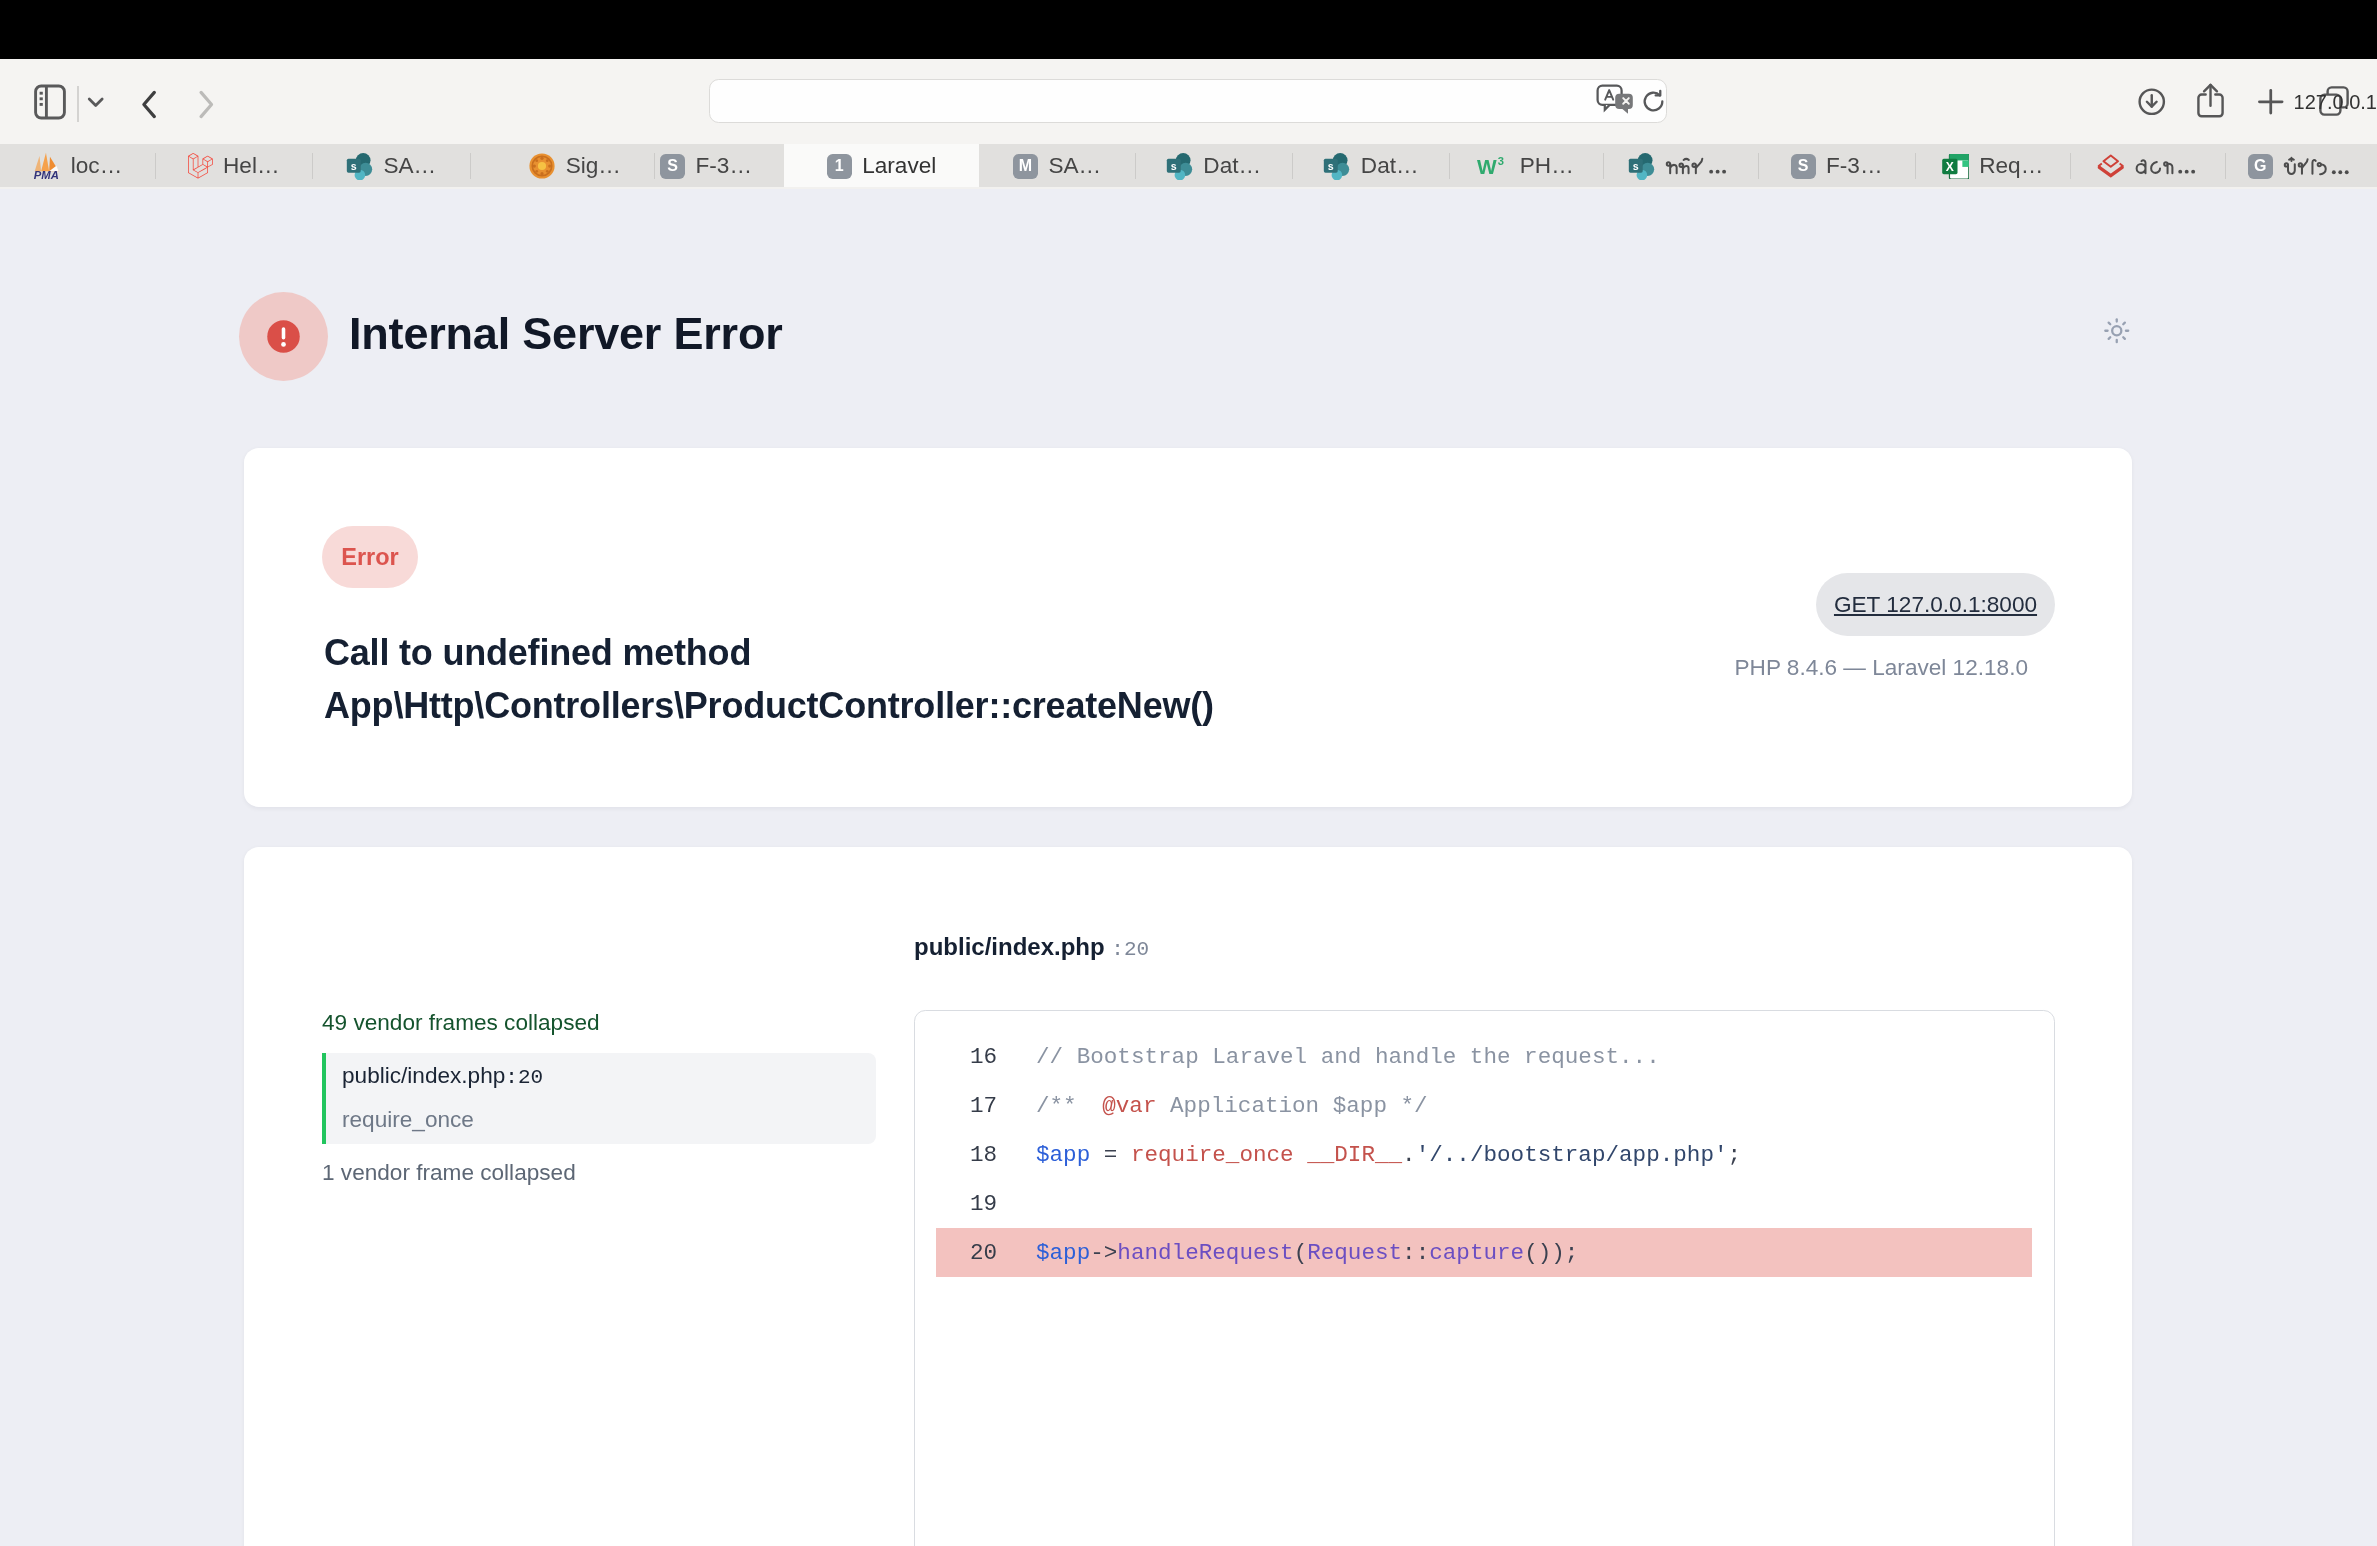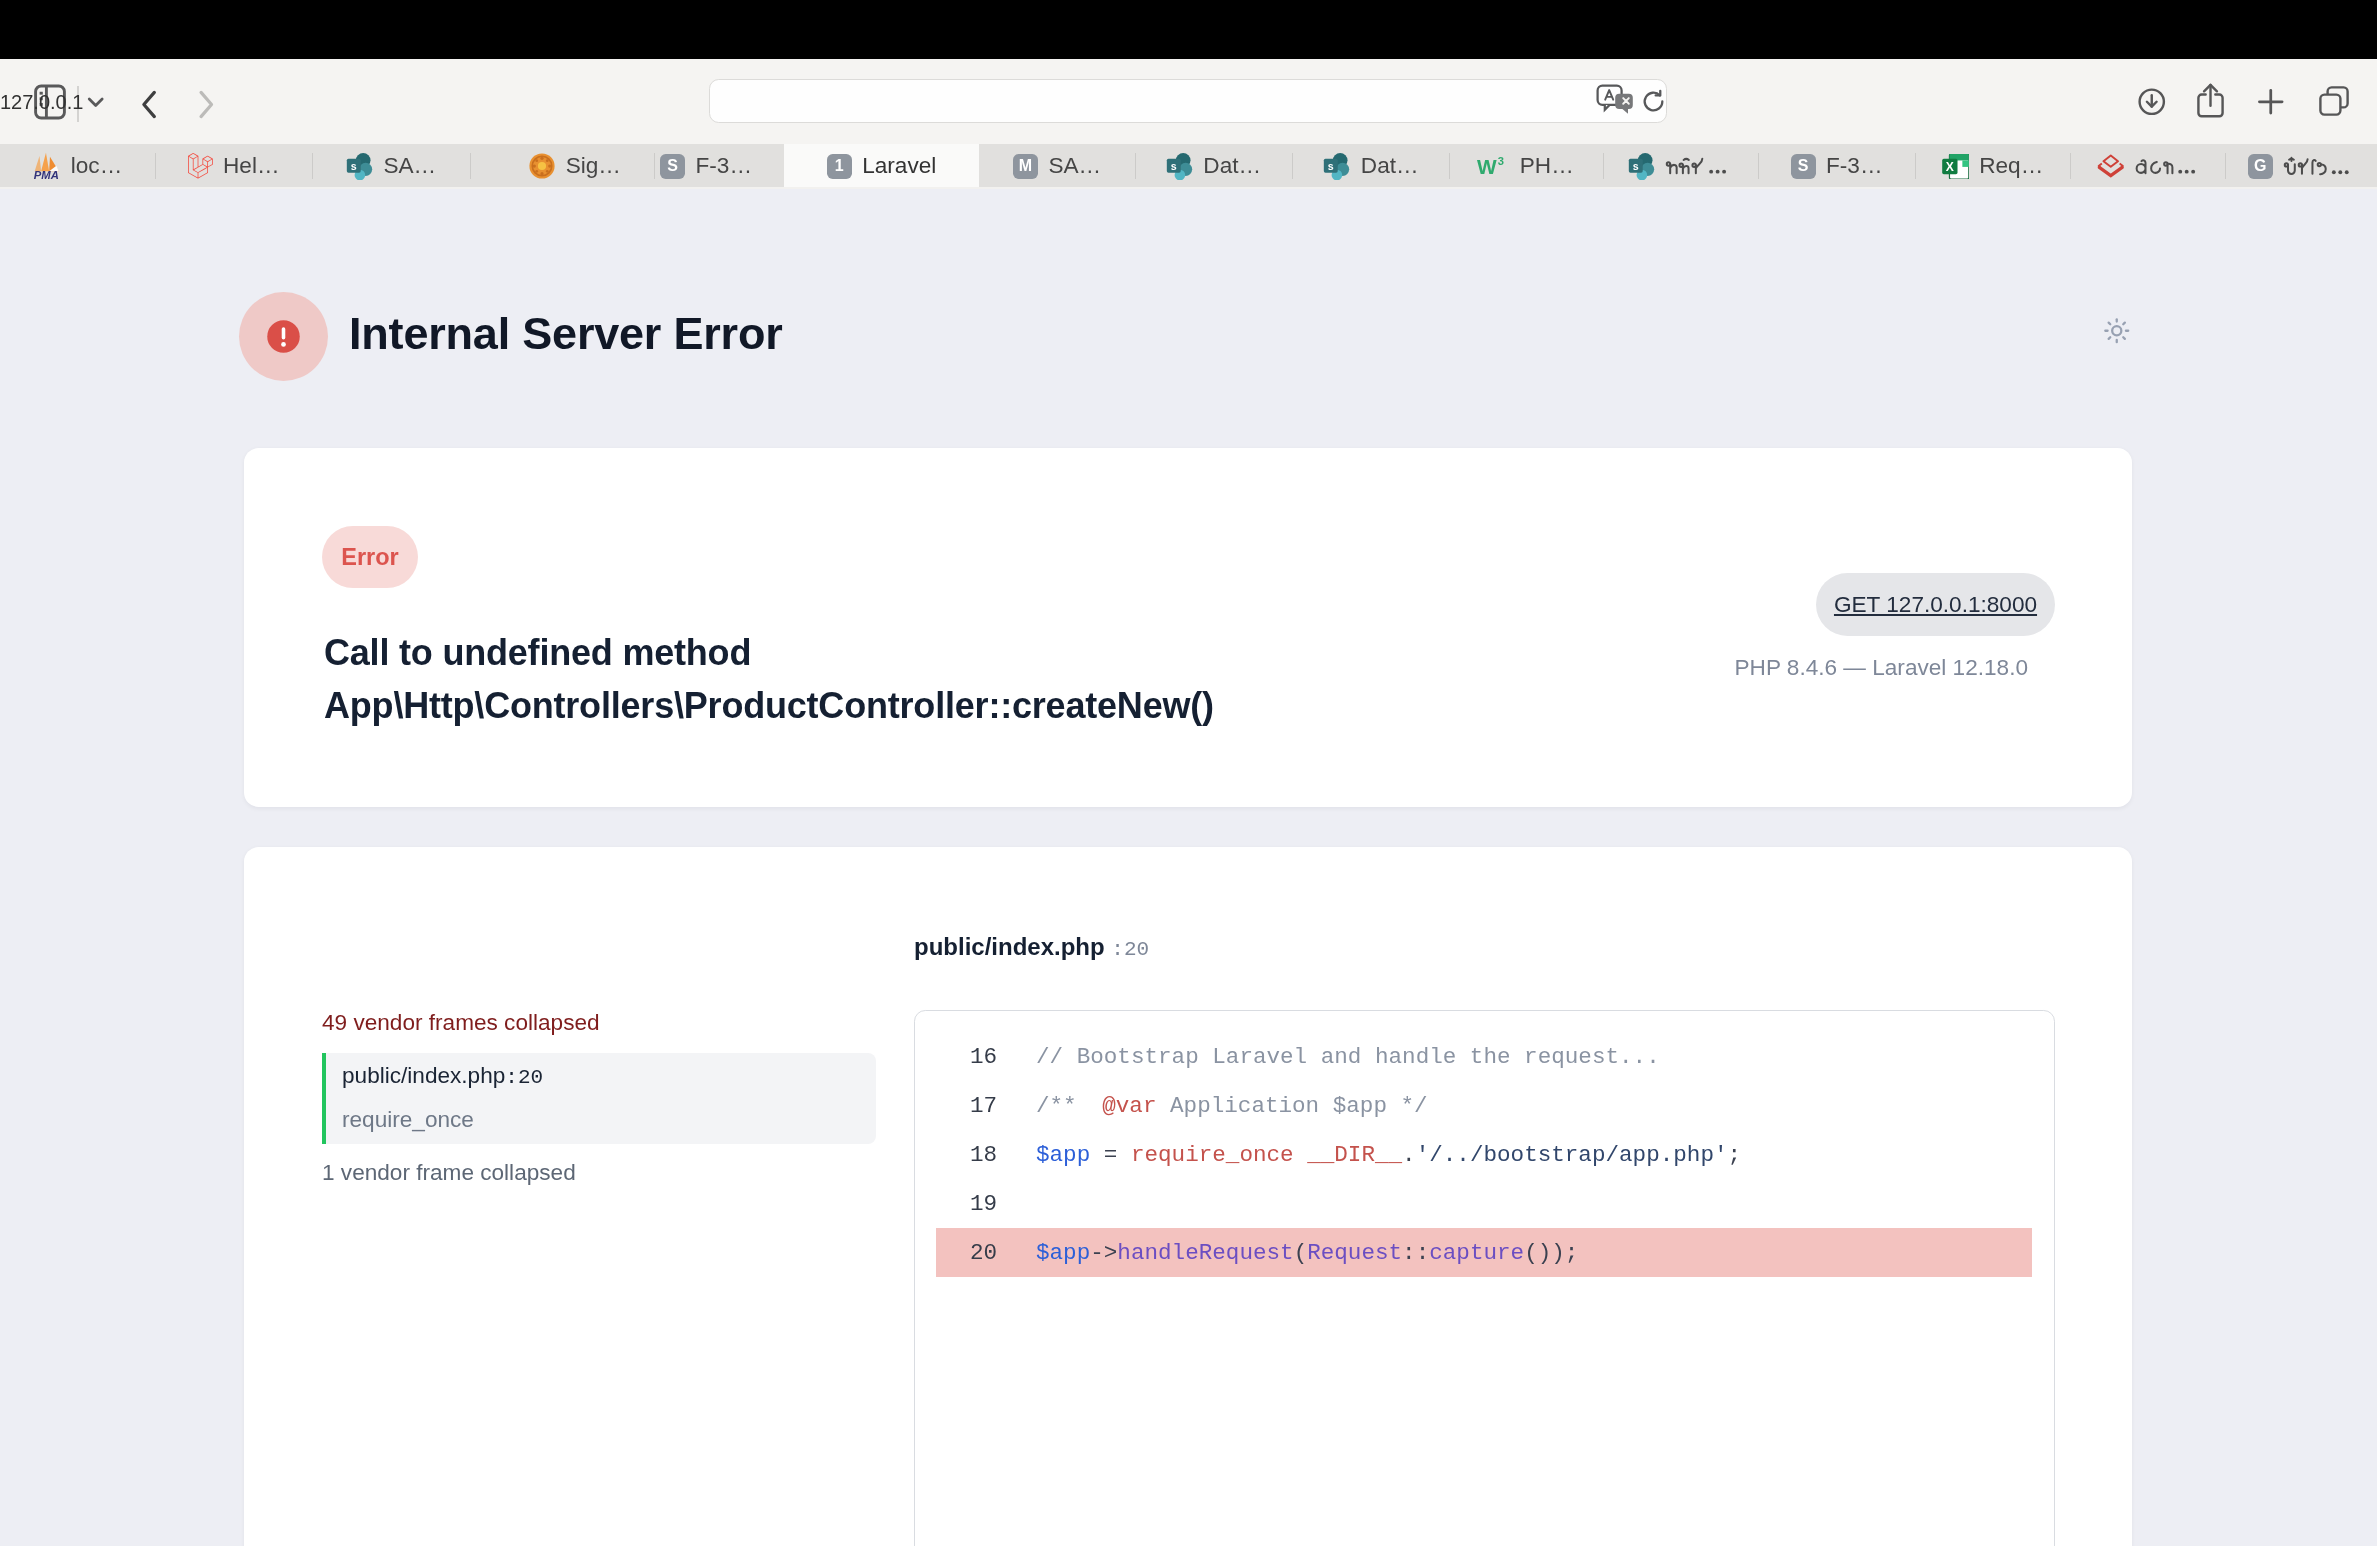--- a/index.html
+++ b/index.html
@@ -10,36 +10,36 @@
   #blackbar { left:0; top:0; width:2377px; height:59px; background:#000; }
   #toolbar { left:0; top:59px; width:2377px; height:85px; background:#f5f4f2; }
   #tabbar { left:0; top:144px; width:2377px; height:44px; background:#e1e0de; }
   #tabline { left:0; top:187px; width:2377px; height:2px; background:#f2f1ef; }
   .tab { position:absolute; top:0; height:44px; display:flex; align-items:center; justify-content:center; gap:10.5px; font-size:22.6px; color:#454545; }
   .tab .tdiv { position:absolute; right:-0.8px; top:9px; height:26px; width:1.1px; background:#cccbc9; }
   .tab.active { background:#fafaf9; color:#333; }
   .tile { width:25px; height:25px; border-radius:5.7px; background:#8e959e; color:#fff; font-weight:700; font-size:16px; display:flex; align-items:center; justify-content:center; }
   
   #addr { left:709px; top:79px; width:958px; height:44px; background:#fefefe; border:1.2px solid #dcdbd9; border-radius:9.7px; }
-  #addrtext { left:0; top:90px; width:2377px; text-align:left; font-size:20px; line-height:24px; color:#323232; }
+  #addrtext { left:0; top:90px; width:2377px; text-align:right; font-size:20px; line-height:24px; color:#323232; }
   
   #page { left:0; top:189px; width:2377px; height:1357px; background:#edeef4; }
   #alertcircle { left:239px; top:292px; width:89px; height:89px; border-radius:50%; background:#efc9c7; display:flex; align-items:center; justify-content:center; }
   #h1 { left:349px; top:311px; font-size:45px; line-height:45px; font-weight:700; color:#111827; letter-spacing:-0.2px; }
   .card { position:absolute; background:#fff; border-radius:14.6px; box-shadow:0 1.6px 4px rgba(15,23,42,0.05); }
   #card1 { left:244px; top:448px; width:1888px; height:359px; }
   #card2 { left:244px; top:847px; width:1888px; height:809px; }
   .pill-red { background:#f8dad8; color:#dc544e; font-weight:700; border-radius:32px; display:flex; align-items:center; justify-content:center; white-space:nowrap; }
   #errorpill { left:78px; top:78px; width:96px; height:62px; font-size:23.5px; }
   #heading { left:80px; top:178px; font-size:36px; line-height:53px; font-weight:700; color:#152032; letter-spacing:-0.2px; }
   #getpill { position:absolute; right:77px; top:125px; width:239px; height:63px; background:#e5e6e9; border-radius:32px; color:#232d3e; font-size:22.6px; display:flex; align-items:center; justify-content:center; white-space:nowrap;text-decoration:underline; }
   #phpver { position:absolute; right:104px; top:209px; font-size:22.6px; line-height:22.6px; color:#7e8798; }
   
   #expandpill { left:78px; top:76px; width:302px; height:61px; font-size:21.4px; gap:7.3px; }
-  #vf49 { left:78px; top:165px; font-size:22.6px; line-height:22.6px; color:#7f1d1d; }
+  #vf49 { left:78px; top:165px; font-size:22.6px; line-height:22.6px; color:#14532d; }
   #framebox { left:78px; top:206px; width:554px; height:91px; background:#f3f4f6; border-left:4px solid #22c55e; border-radius:0 8px 8px 0; padding:1.6px 0 0 16px; }
   #framebox .l1 { font-size:22.6px; color:#1a2434; line-height:42px; }
   #framebox .l1 .mono { font-family:"Liberation Mono", monospace; font-size:21px; }
   #framebox .l2 { font-size:22.6px; color:#6e7887; line-height:42px; }
   #vf1 { left:78px; top:315px; font-size:22.6px; line-height:22.6px; color:#5d6775; }
   #codetitle { left:670px; top:87px; font-size:24px; line-height:25px; font-weight:700; color:#152032; }
   #codetitle .mono { font-family:"Liberation Mono", monospace; font-size:21px; font-weight:400; color:#7e8798; }
   #codebox { left:670px; top:163px; width:1141px; height:655px; border:1.6px solid #d9dce1; border-radius:11.3px; background:#fff; padding:21px 0 0 21px; }
   .cl { display:flex; height:49px; align-items:center; font-family:"Liberation Mono", monospace; font-size:22.6px; white-space:pre; }
   .cl .n { width:61px; text-align:right; flex:none; color:#353c49; }

